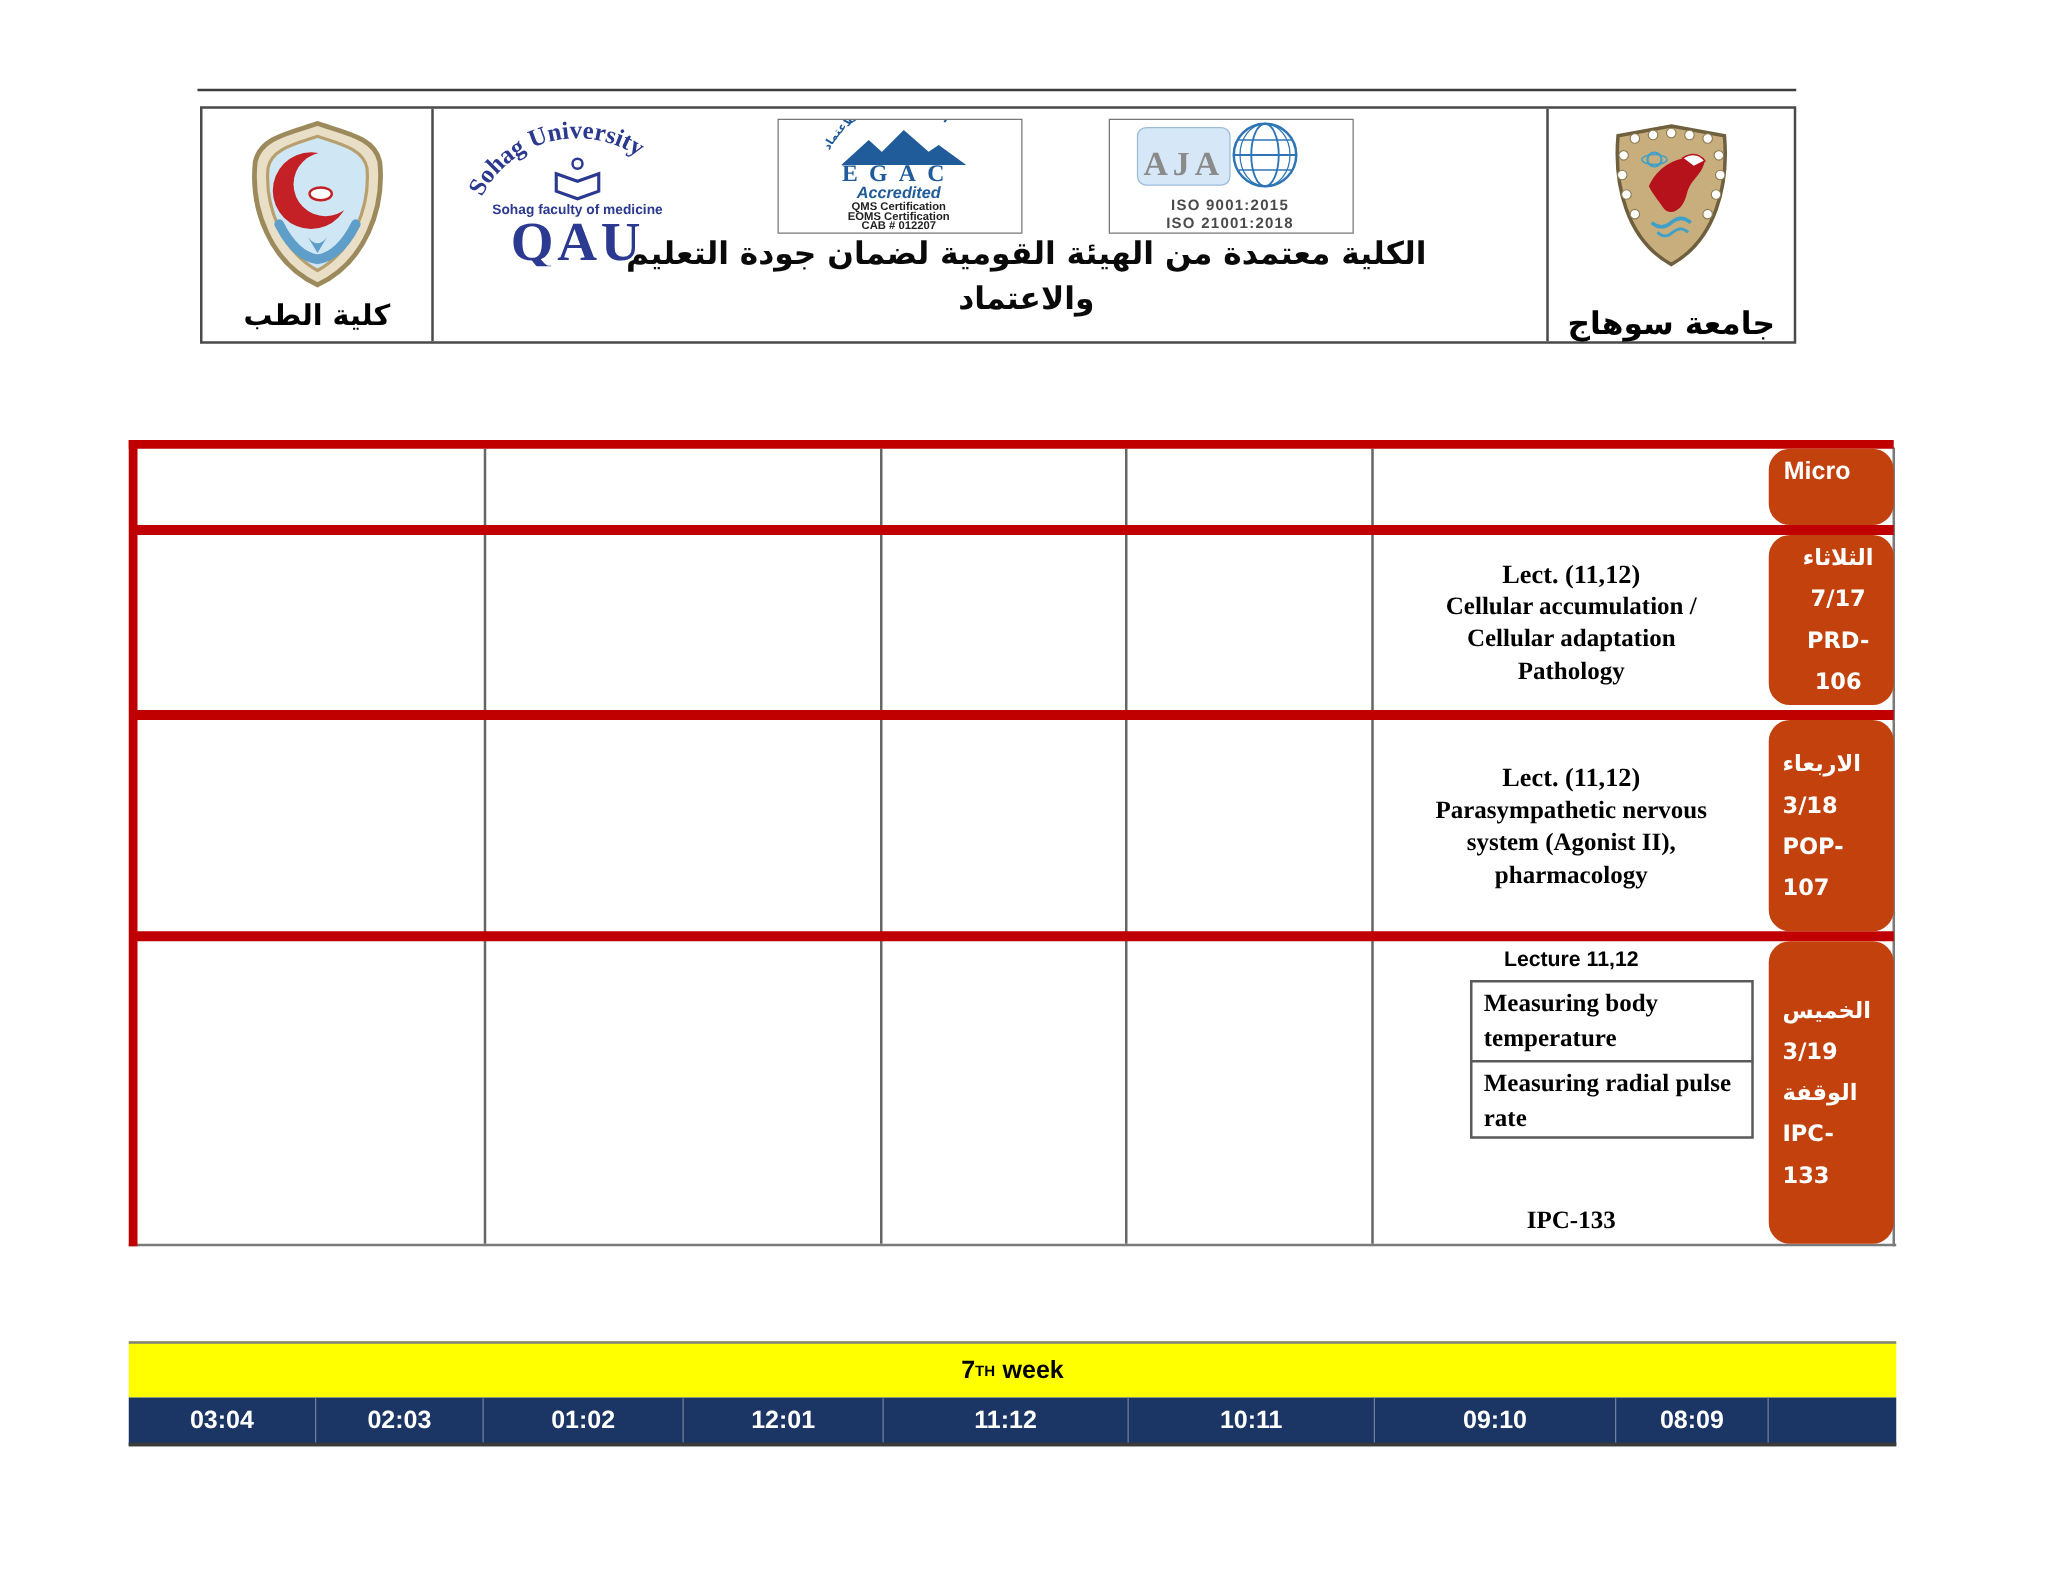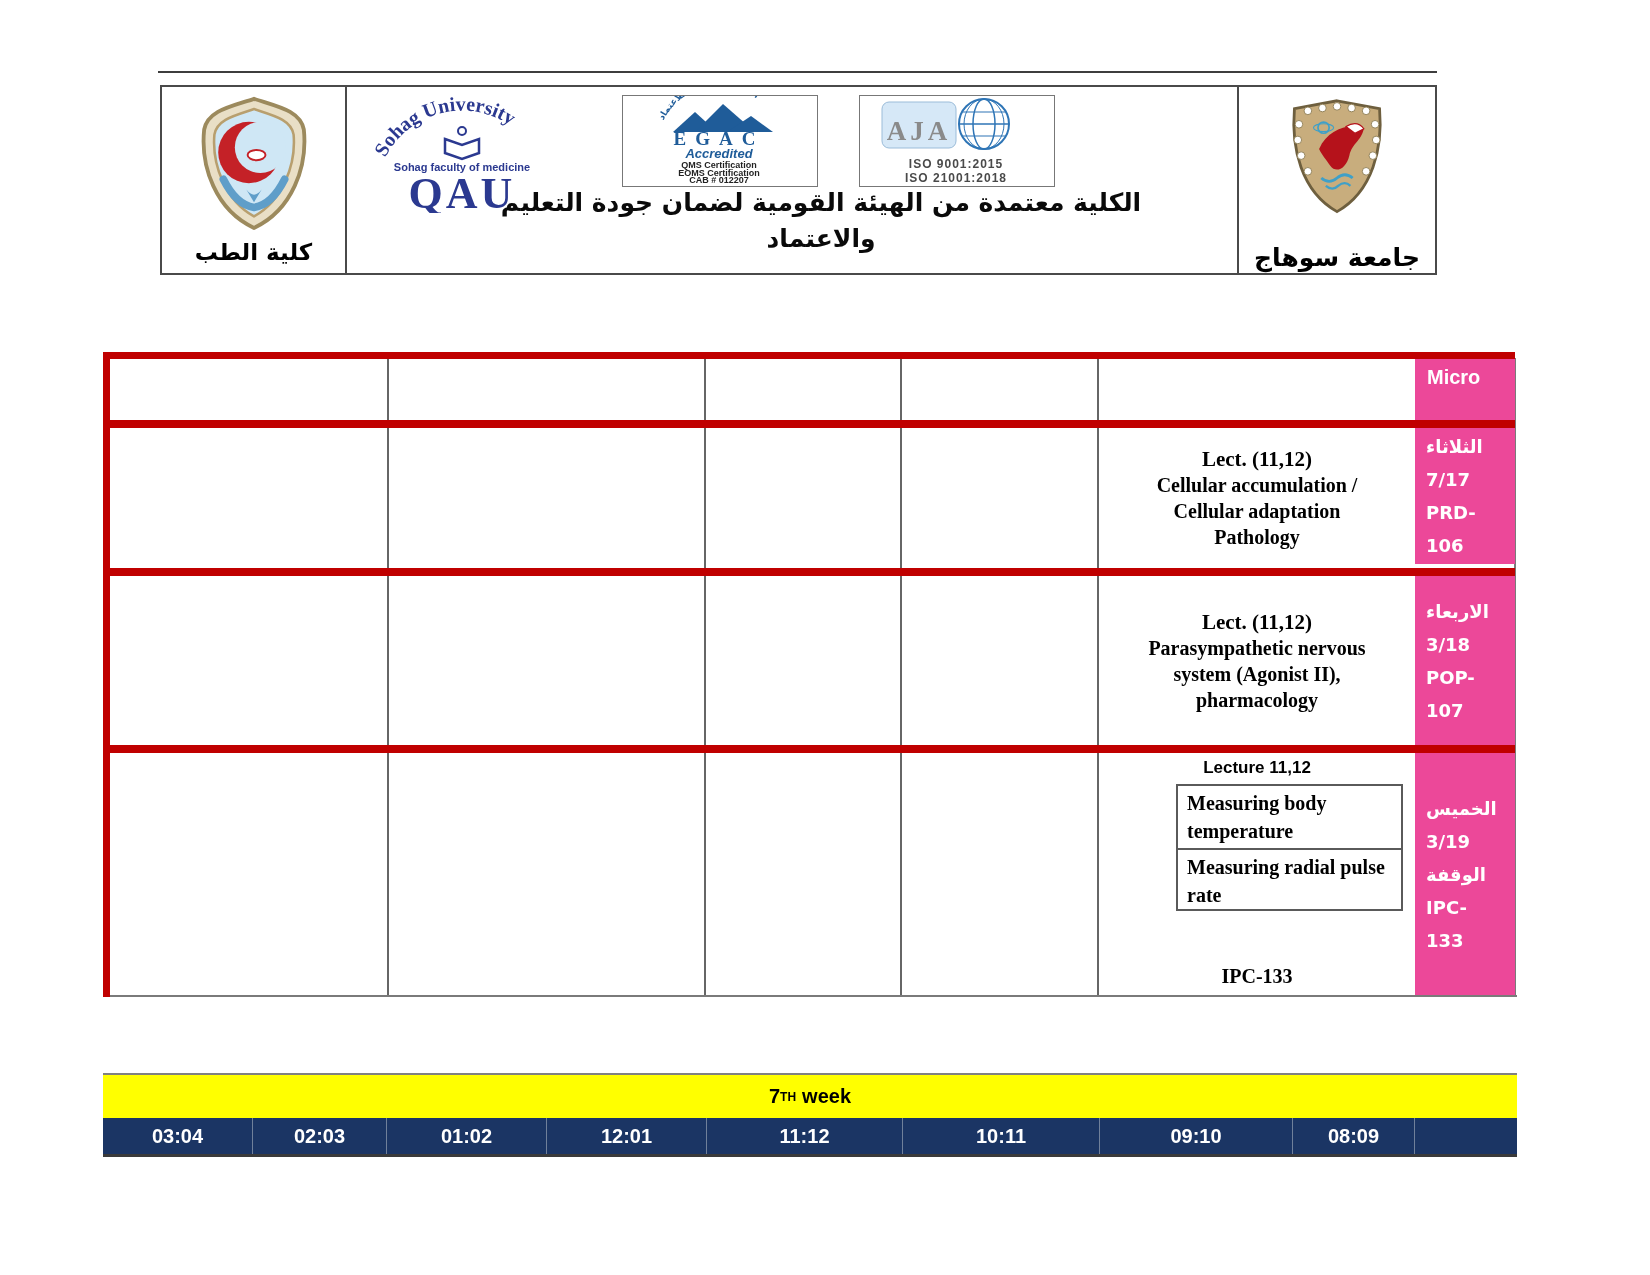--- a/index.html
+++ b/index.html
@@ -15,32 +15,32 @@
   .header-cell{position:relative;box-sizing:border-box;}
   .hc1{width:185px;border-right:2px solid #4a4a4a;text-align:center;}
   .hc2{width:892px;border-right:2px solid #4a4a4a;}
   .hc3{flex:1;text-align:center;}
   .logo-label{font-weight:bold;color:#000;font-family:"DejaVu Sans",sans-serif;}
   .hc1 .logo-label{font-size:23px;margin-top:2px;text-align:center;}
   .hc3 .logo-label{font-size:25px;margin-top:18px;}
   .badge-row{position:absolute;left:0;top:4px;width:100%;height:96px;display:flex;align-items:flex-start;}
   .egac-box,.aja-box{border:1.5px solid #777;background:#fff;box-sizing:border-box;}
   .egac-box{position:absolute;left:275px;top:4px;width:196px;height:92px;}
-  .aja-box{position:absolute;left:512px;top:4px;width:196px;height:92px;}
+  .aja-box{position:absolute;left:540px;top:4px;width:196px;height:92px;}
   .qau-block{position:absolute;left:10px;top:0px;width:210px;height:122px;}
   .caption{position:absolute;left:0;top:98px;width:100%;text-align:center;
            font-family:"DejaVu Sans",sans-serif;font-weight:bold;color:#0a0a0a;
            font-size:25px;line-height:36px;padding-left:29px;}
 
   
   .redbar{background:#C00000;}
   .grayline{background:#7a7a7a;}
   .vline{width:2px;background:#666;}
-  .bluecell{left:1415px;width:100px;background:#ec4899;color:#FFFFFF;
-            font-family:"DejaVu Sans",sans-serif;font-weight:bold;box-sizing:border-box;}
+  .bluecell{left:1415px;width:100px;background:#c2410c;color:#FFFFFF;
+            font-family:"DejaVu Sans",sans-serif;font-weight:bold;box-sizing:border-box;border-radius:17px;}
   .corner-cell{padding:7px 0 0 12px;font-size:20px;font-family:"Liberation Sans",sans-serif;}
   .day-cell{display:flex;flex-direction:column;justify-content:center;padding-left:11px;}
   .day-line{font-size:18px;line-height:33px;white-space:nowrap;}
   .lecture-cell{left:1099px;width:316px;display:flex;flex-direction:column;justify-content:center;
                 font-family:"Liberation Serif",serif;font-weight:bold;color:#000;text-align:center;box-sizing:border-box;}
   .lect-line{font-size:20px;line-height:26px;}
   .lect-line.first{font-size:21px;}
   .thu-cell{left:1099px;width:316px;box-sizing:border-box;}
   .thu-title{text-align:center;font-family:"Liberation Sans",sans-serif;font-weight:bold;font-size:17px;color:#000;margin-top:5px;}
   .practical-box{position:absolute;left:77px;top:31px;width:227px;}
@@ -181,21 +181,21 @@
   <div class="abs grayline" style="left:103px;top:995px;width:1414px;height:2px;"></div>
   <div class="abs grayline" style="left:1514px;top:358px;width:2px;height:639px;"></div>
 
   <div class="abs redbar" style="left:103px;top:352px;width:1412px;height:7px;"></div>
   <div class="abs redbar" style="left:103px;top:352px;width:7px;height:645px;"></div>
   <div class="abs redbar" style="left:108px;top:420px;width:1407px;height:8px;"></div>
   <div class="abs redbar" style="left:108px;top:568px;width:1407px;height:8px;"></div>
   <div class="abs redbar" style="left:108px;top:745px;width:1407px;height:8px;"></div>
 
   <div class="abs bluecell corner-cell" style="top:359px;height:61px;">Micro</div>
-  <div class="abs bluecell day-cell" style="top:428px;height:136px;">
+  <div class="abs bluecell day-cell" style="top:428px;height:136px;align-items:center;">
       <div class="day-line">الثلاثاء</div>
       <div class="day-line">7/17</div>
       <div class="day-line">PRD-</div>
       <div class="day-line">106</div>
     </div>
   <div class="abs bluecell day-cell" style="top:576px;height:169px;">
       <div class="day-line">الاربعاء</div>
       <div class="day-line">3/18</div>
       <div class="day-line">POP-</div>
       <div class="day-line">107</div>

